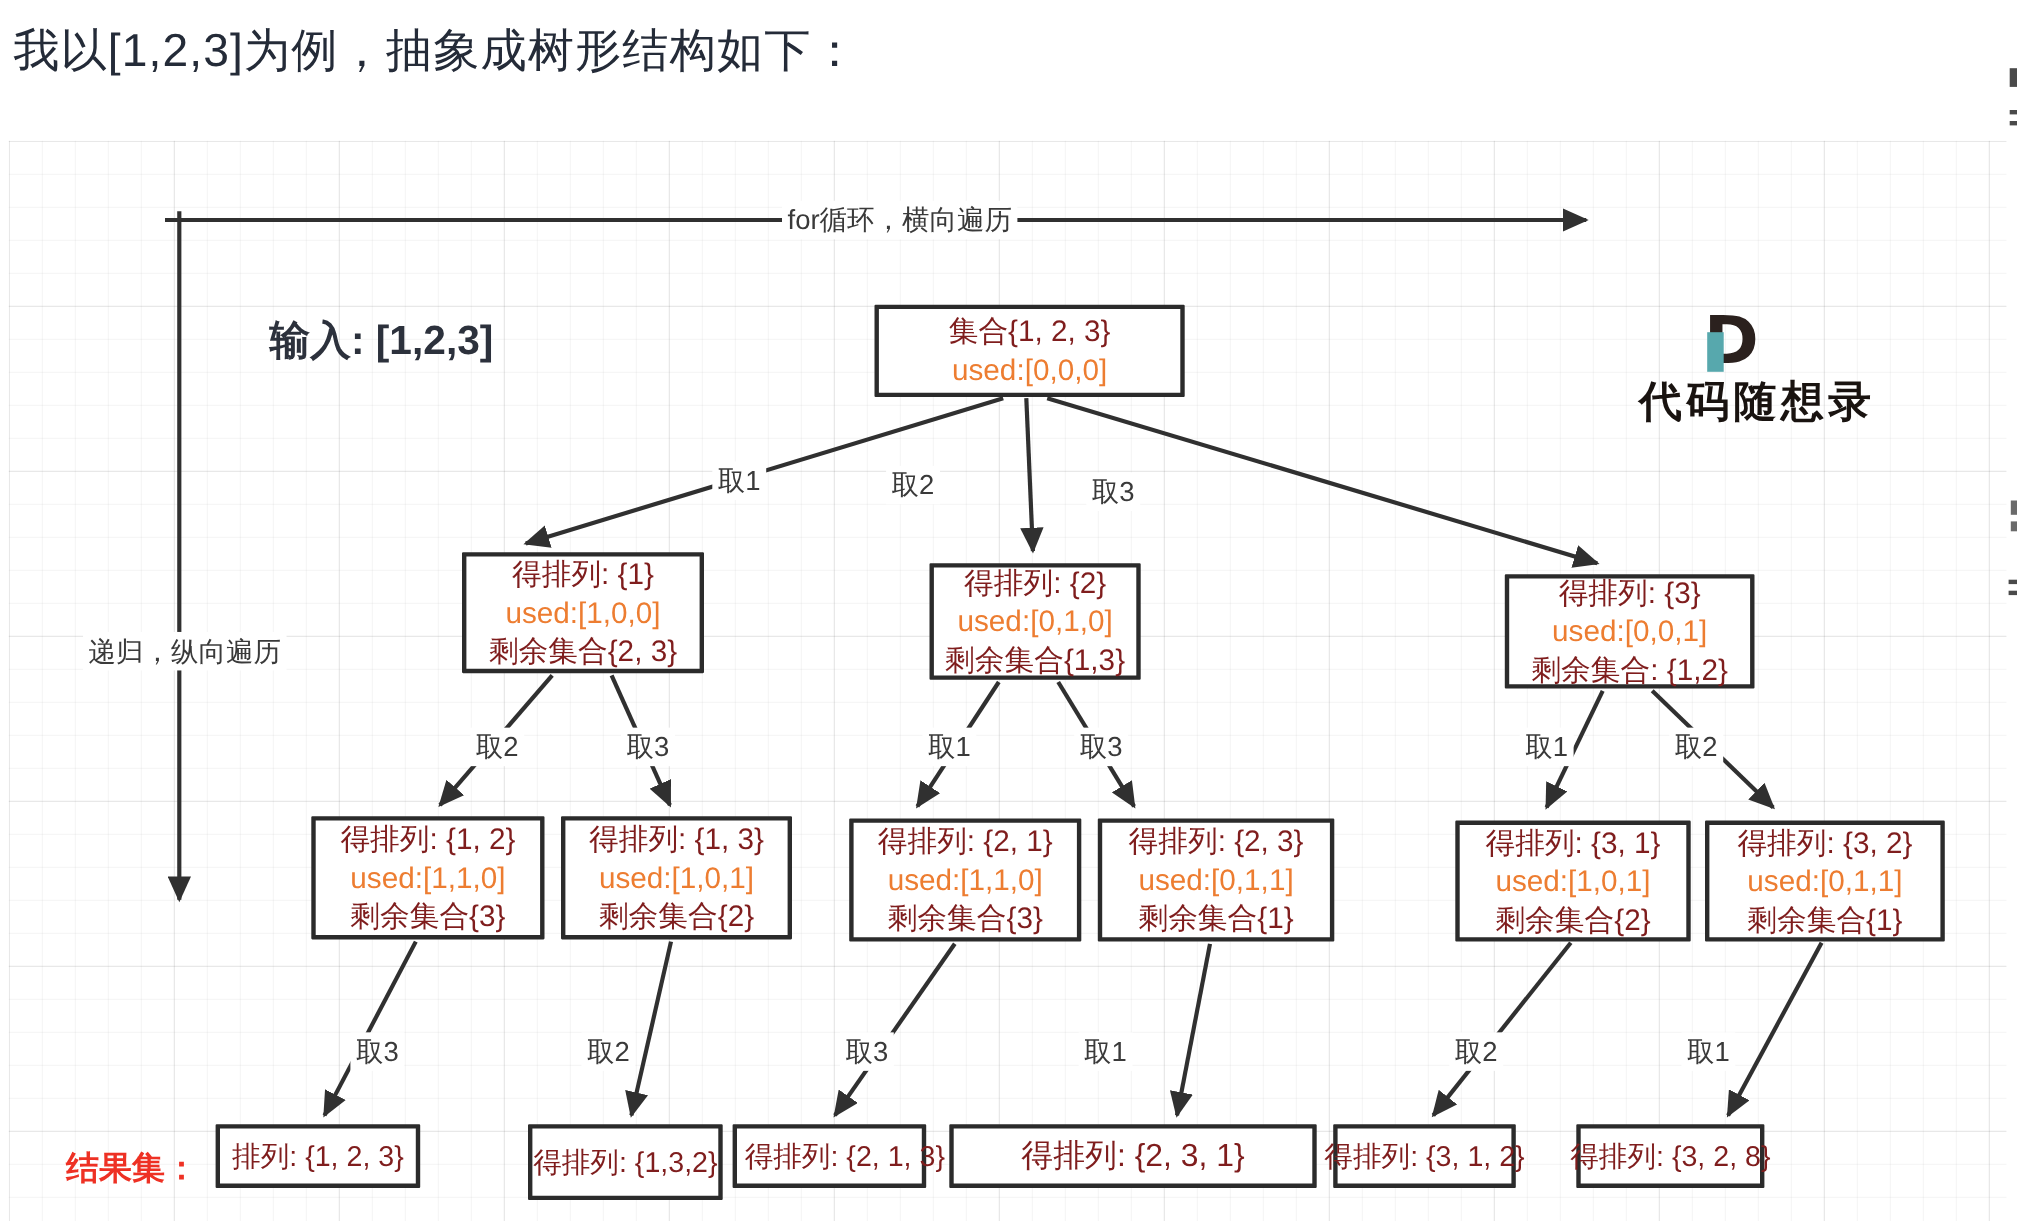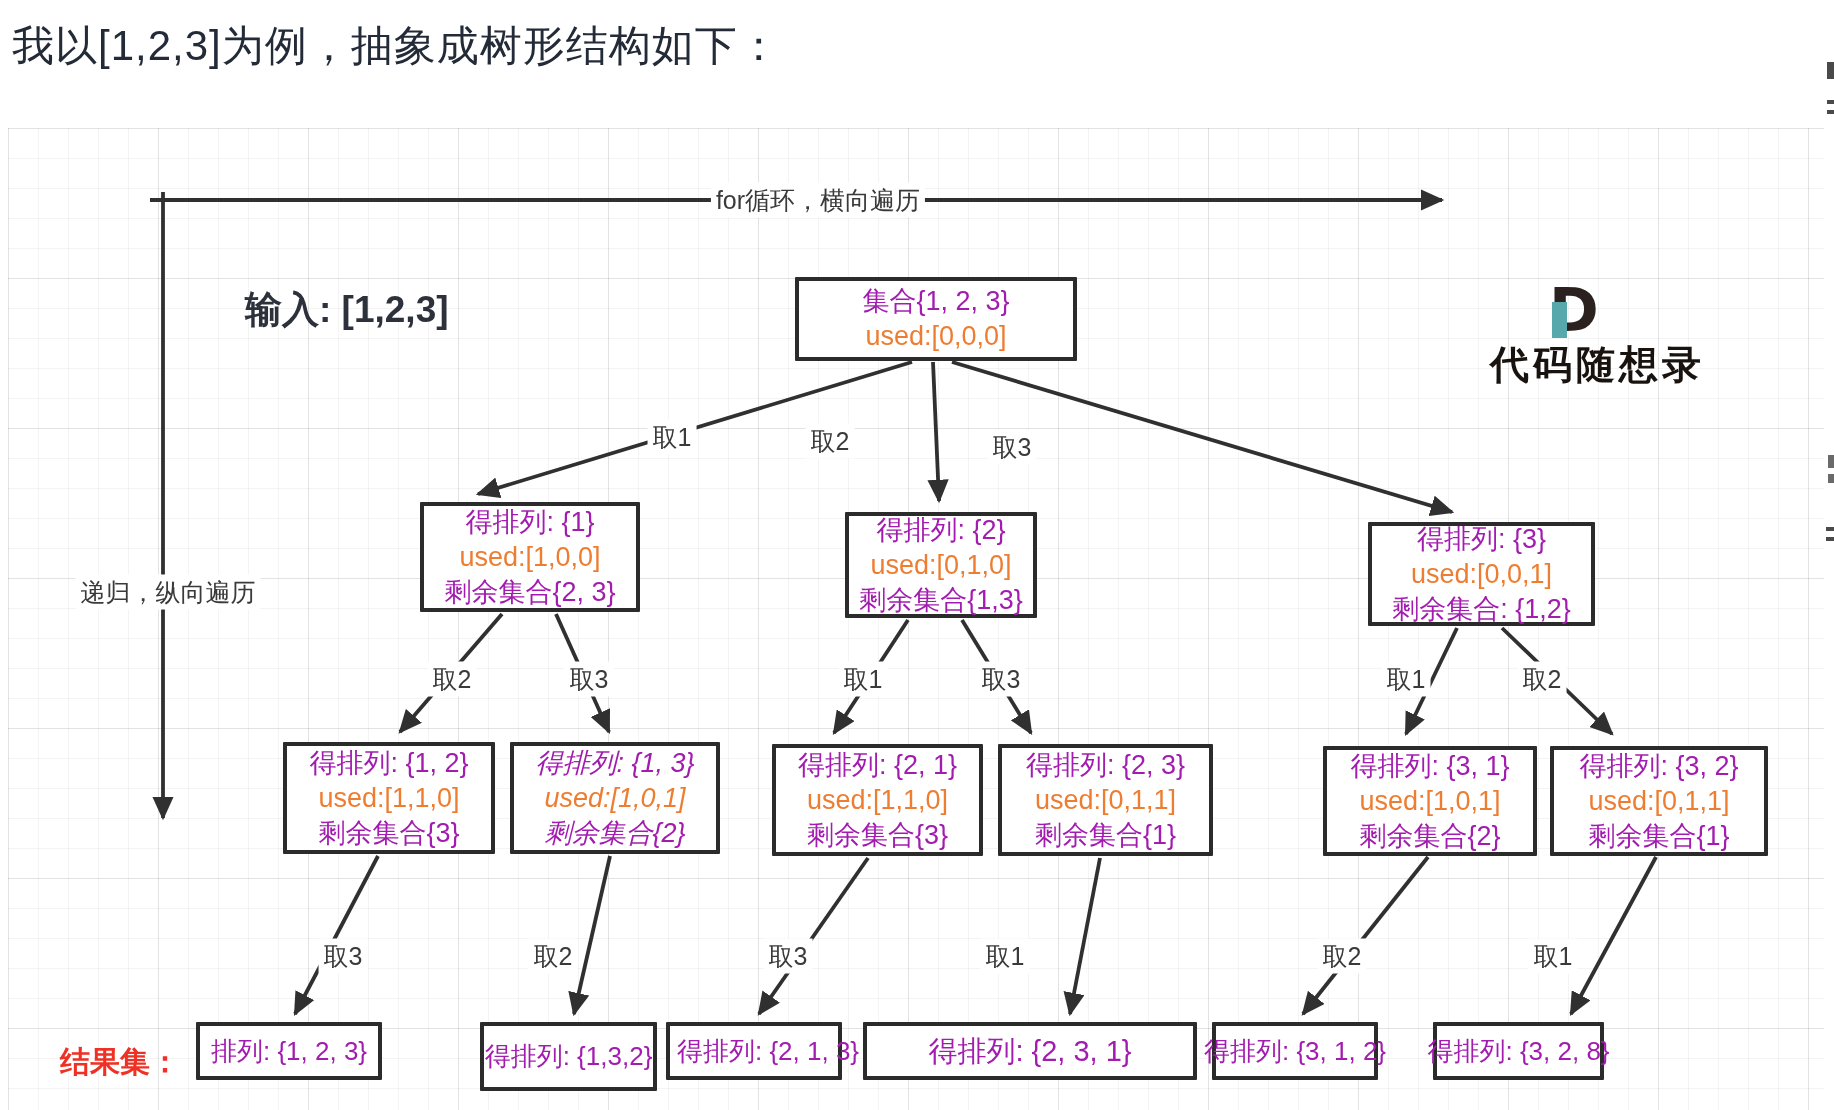--- a/index.html
+++ b/index.html
@@ -35,21 +35,21 @@
   svg.edges{position:absolute;left:0;top:0;z-index:1;}
   .chip{
     position:absolute;transform:translate(-50%,-50%);background:#fff;padding:1px 5px;
     font-size:25px;color:#3a3a3a;z-index:3;white-space:nowrap;
   }
   .node{
     position:absolute;background:#fff;border:4px solid #2b2b2b;border-radius:1px;
     display:flex;flex-direction:column;align-items:center;justify-content:center;
     z-index:2;text-align:center;box-sizing:border-box;
   }
-  .node .t{font-size:27px;color:#a21caf;line-height:35px;white-space:nowrap;}
+  .node .t{font-size:27px;color:#7f1d1d;line-height:35px;white-space:nowrap;}
   .node .used{color:var(--orange);}
   .node.leaf .t{font-size:26px;}
   .logo-d{
     position:absolute;left:1549px;top:280px;font-size:60px;font-weight:900;color:#2b211e;
     font-family:"DejaVu Sans","Liberation Sans",sans-serif;z-index:3;line-height:60px;
   }
   .logo-teal{position:absolute;left:1552px;top:302px;width:15px;height:36px;background:var(--teal);z-index:4;}
   .logo-text{
     position:absolute;left:1490px;top:338px;font-size:39px;font-weight:bold;color:#191310;
     letter-spacing:4px;z-index:3;font-family:"DejaVu Serif","Liberation Serif",serif;white-space:nowrap;
@@ -136,21 +136,21 @@
   <div class="chip" style="left:863px;top:679px;">取1</div>
   <div class="chip" style="left:1001px;top:679px;">取3</div>
   <div class="chip" style="left:1406px;top:679px;">取1</div>
   <div class="chip" style="left:1542px;top:679px;">取2</div>
 
   <div class="node" style="left:283px;top:742px;width:212px;height:112px;">
     <div class="t">得排列: {1, 2}</div>
     <div class="t used">used:[1,1,0]</div>
     <div class="t">剩余集合{3}</div>
   </div>
-  <div class="node" style="left:510px;top:742px;width:210px;height:112px;font-style:italic;">
+  <div class="node" style="left:510px;top:742px;width:210px;height:112px;">
     <div class="t">得排列: {1, 3}</div>
     <div class="t used">used:[1,0,1]</div>
     <div class="t">剩余集合{2}</div>
   </div>
   <div class="node" style="left:772px;top:744px;width:211px;height:112px;">
     <div class="t">得排列: {2, 1}</div>
     <div class="t used">used:[1,1,0]</div>
     <div class="t">剩余集合{3}</div>
   </div>
   <div class="node" style="left:998px;top:744px;width:215px;height:112px;">

